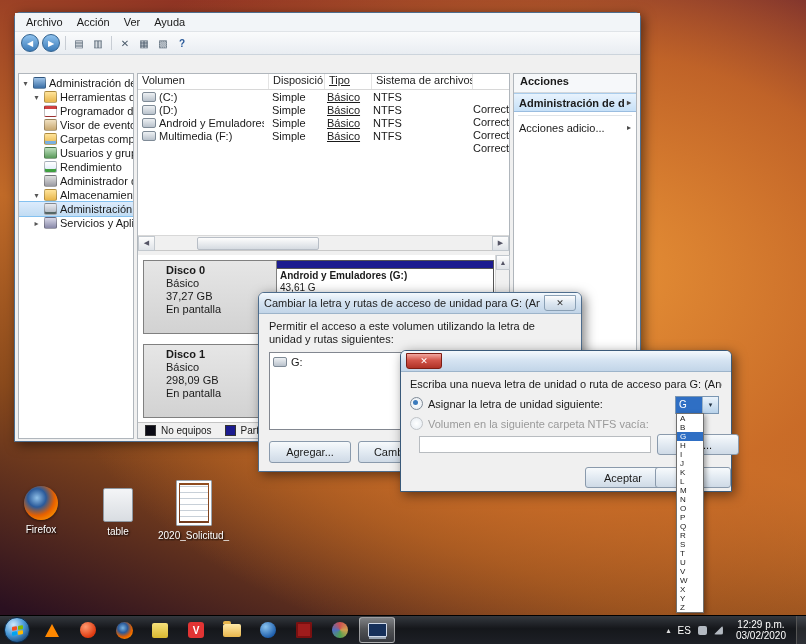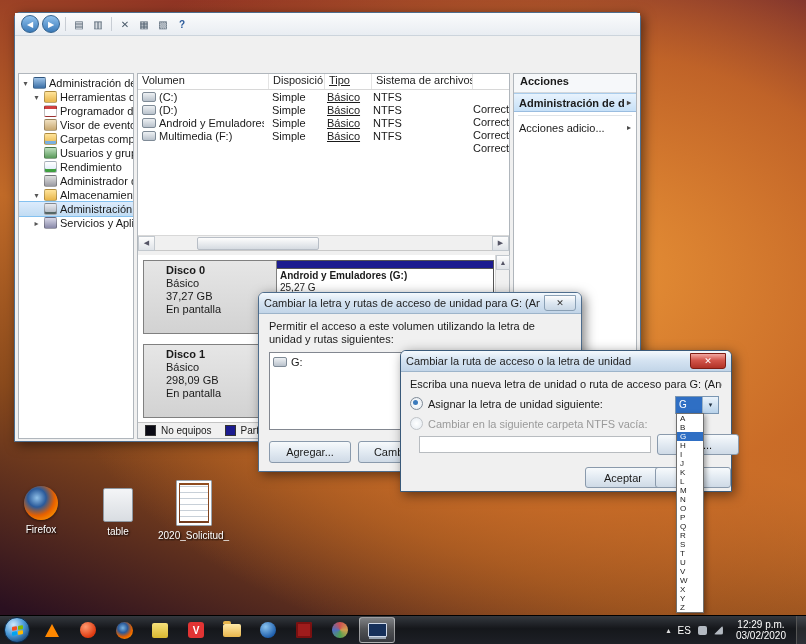--- a/index.html
+++ b/index.html
@@ -196,20 +196,26 @@
   <div class="desk-icon" style="left:82px;top:488px;">
     <div class="file-ic"></div>
     <div class="lbl">table</div>
   </div>
   <div class="desk-icon" style="left:158px;top:480px;">
     <div class="doc-ic"></div>
     <div class="lbl">2020_Solicitud_...</div>
   </div>
 
   <div id="win" class="win">
+    <div class="menubar">
+      <span class="menu-item">Archivo</span>
+      <span class="menu-item">Acción</span>
+      <span class="menu-item">Ver</span>
+      <span class="menu-item">Ayuda</span>
+    </div>
     <div class="toolbar">
       <span class="navc">◀</span>
       <span class="navc">▶</span>
       <span class="tbsep"></span>
       <span class="tbico i-tree"></span>
       <span class="tbico i-export"></span>
       <span class="tbsep"></span>
       <span class="tbico i-del"></span>
       <span class="tbico i-grid"></span>
       <span class="tbico i-prop"></span>
@@ -329,21 +335,21 @@
           <div class="disk-row" style="top:5px;">
             <div class="disk-head">
               <b>Disco 0</b>
               <div>Básico</div>
               <div>37,27 GB</div>
               <div>En pantalla</div>
             </div>
             <div class="disk-bar">
               <div class="bar-strip"></div>
               <div class="bar-name">Android y Emuladores  (G:)</div>
-              <div class="bar-line">25,27 G</div>
+              <div class="bar-line">43,61 G</div>
               <div class="bar-line">Correc</div>
             </div>
           </div>
           <div class="disk-row" style="top:89px;">
             <div class="disk-head">
               <b>Disco 1</b>
               <div>Básico</div>
               <div>298,09 GB</div>
               <div>En pantalla</div>
             </div>
@@ -399,38 +405,37 @@
       </div>
       <div class="dlg-btnrow">
         <span class="btn">Agregar...</span>
         <span class="btn">Cambiar...</span>
       </div>
     </div>
   </div>
 
   <div id="dlg2" class="win">
     <div class="titlebar">
-      <span class="t">Cambiar la ruta de acceso o la letra de unidad</span>
       <span class="winbtns">
           <span class="wbtn x red"></span>
         </span>
     </div>
     <div class="body">
       <div class="prompt">Escriba una nueva letra de unidad o ruta de acceso para G: (Android y</div>
       <div class="optrow r1">
         <span class="radio on"></span>
         <span class="clip">Asignar la letra de unidad siguiente:</span>
       </div>
       <div class="combo">
         <span class="val">G</span>
         <span class="dd"></span>
       </div>
       <div class="optrow r2">
         <span class="radio dis"></span>
-        <span class="clip">Cambiar en la siguiente carpeta NTFS vacía:</span>
+        <span class="clip">Volumen en la siguiente carpeta NTFS vacía:</span>
       </div>
       <div class="pathinput"></div>
       <span class="btn browse">Exa...</span>
       <span class="btn ok">Aceptar</span>
       <span class="btn cancel">Ca...</span>
     </div>
   </div>
 
   <div id="ddl">
     <div class="ddl-item">A</div>

